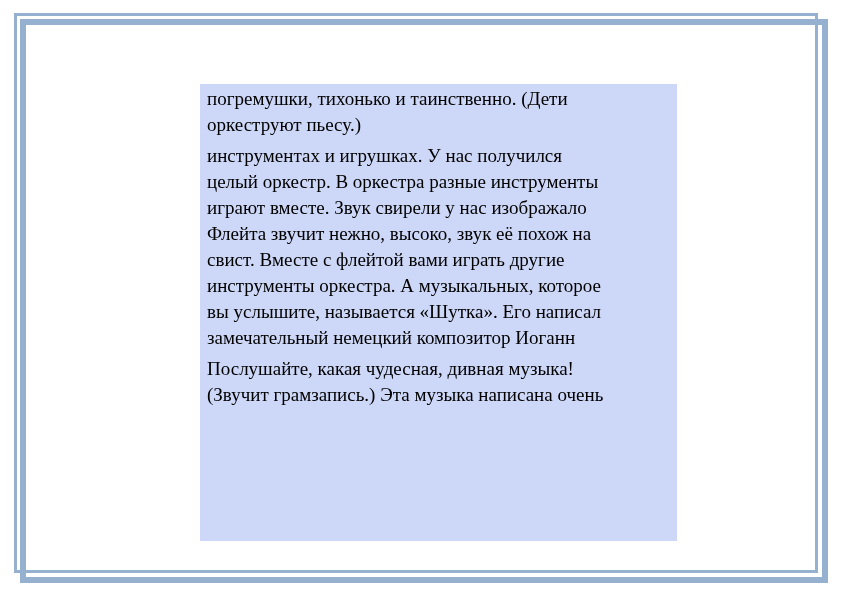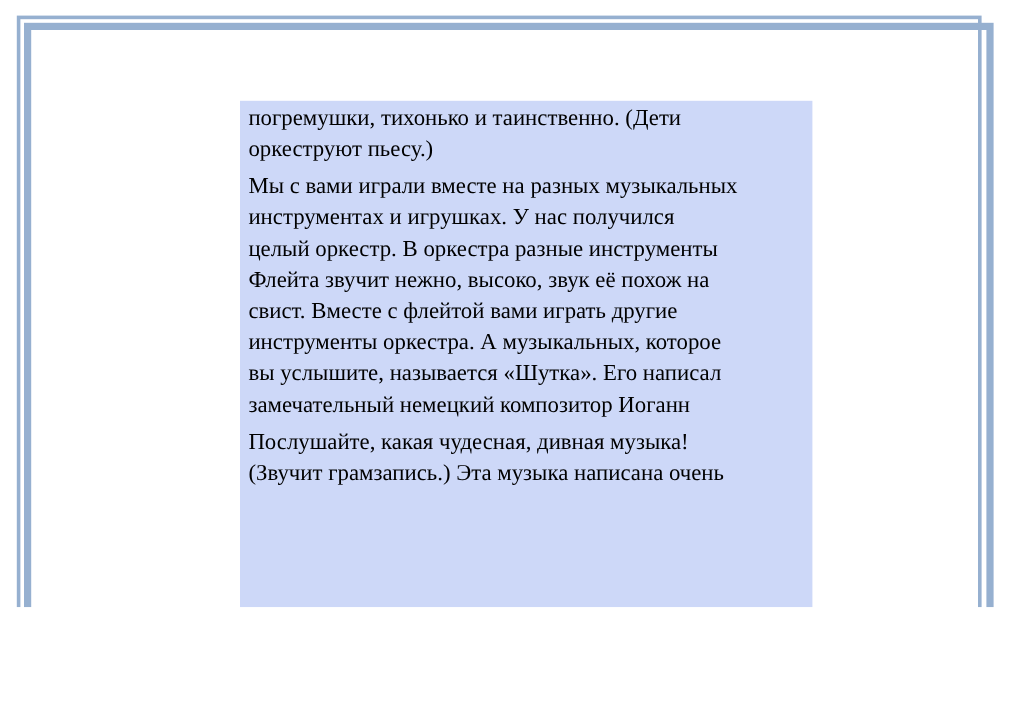--- a/index.html
+++ b/index.html
@@ -3,21 +3,21 @@
 <meta charset="utf-8">
 <style>
   html, body {
     margin: 0;
     padding: 0;
     background: #ffffff;
   }
   .slide {
     position: relative;
     width: 842px;
-    height: 506px;
+    height: 595px;
     background: #ffffff;
     overflow: hidden;
     font-family: "Liberation Serif", serif;
   }
   .frame {
     position: absolute;
     box-sizing: border-box;
     background: transparent;
   }
   
@@ -70,23 +70,23 @@
   <div class="frame frame-thick"></div>
 
   <div class="text-block">
 
     <p class="para">
       <span class="line">погремушки, тихонько и таинственно. (Дети</span>
       <span class="line">оркеструют пьесу.)</span>
     </p>
 
     <p class="para">
-      <span class="line">Мы с вами играли вместе на разных музыкальных</span>
       <span class="line">инструментах и игрушках. У нас получился</span>
       <span class="line">целый оркестр. В оркестра разные инструменты</span>
+      <span class="line">играют вместе. Звук свирели у нас изображало</span>
       <span class="line">Флейта звучит нежно, высоко, звук её похож на</span>
       <span class="line">свист. Вместе с флейтой вами играть другие</span>
       <span class="line">инструменты оркестра. А музыкальных, которое</span>
       <span class="line">вы услышите, называется «Шутка». Его написал</span>
       <span class="line">замечательный немецкий композитор Иоганн</span>
     </p>
 
     <p class="para">
       <span class="line">Послушайте, какая чудесная, дивная музыка!</span>
       <span class="line">(Звучит грамзапись.) Эта музыка написана очень</span>

